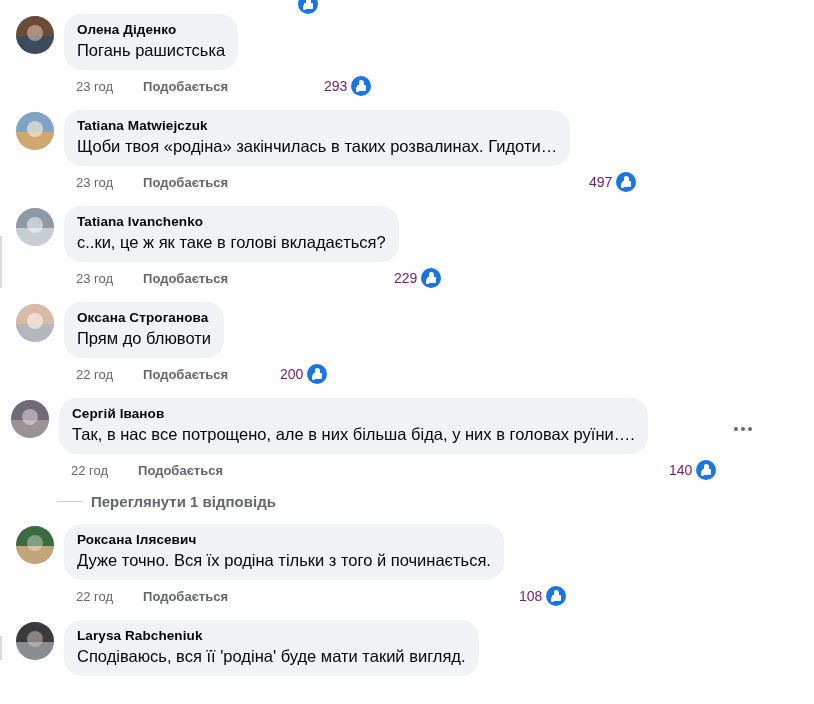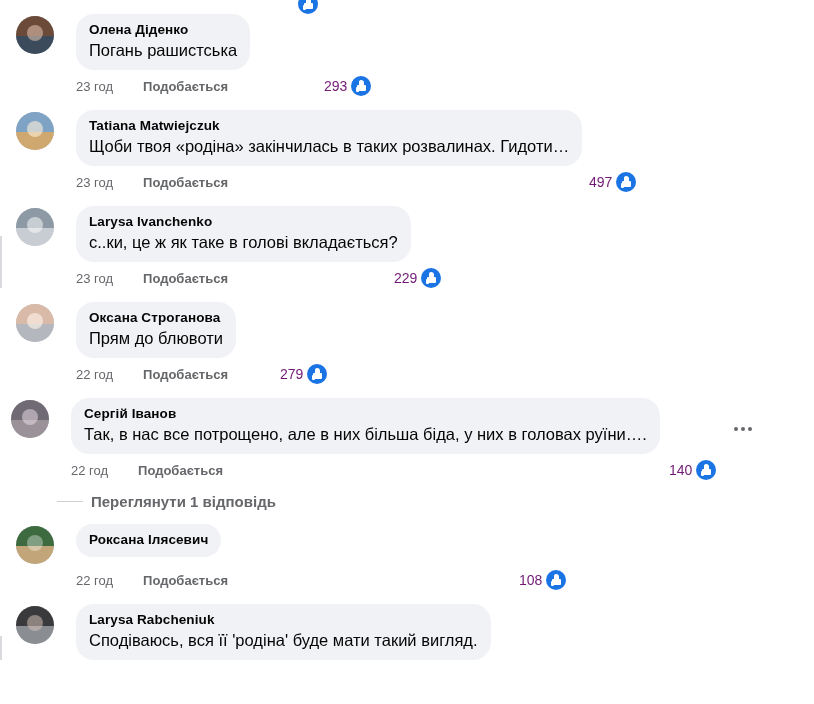--- a/index.html
+++ b/index.html
@@ -68,21 +68,21 @@
     left: 50%;
     top: 46%;
     transform: translate(-50%, -50%);
     width: 16px;
     height: 16px;
     border-radius: 50%;
     background: rgba(255,255,255,0.45);
   }
 
   .bubble-wrap {
-    margin-left: 22px;
+    margin-left: 10px;
     display: inline-block;
   }
 
   .bubble {
     background: #f0f2f5;
     border-radius: 18px;
     padding: 7px 13px 9px 13px;
     display: inline-block;
     max-width: 640px;
   }
@@ -283,21 +283,21 @@
 
     <div class="comment" style="margin-top:12px;">
       <div class="comment-row">
         <div class="avatar">
           <div class="a-top" style="background:#8d9aa6;"></div>
           <div class="a-bot" style="background:#c8cdd3;"></div>
           <div class="a-face" style="background:rgba(255,255,255,0.5);"></div>
         </div>
         <div class="bubble-wrap">
           <div class="bubble">
-            <div class="author">Larysa Ivanchenko</div>
+            <div class="author">Tatiana Ivanchenko</div>
             <div class="text">с..ки, це ж як таке в голові вкладається?</div>
           </div>
         </div>
       </div>
       <div class="meta">
         <span class="time">23 год</span>
         <span class="like-label">Подобається</span>
         <span class="reactions" style="left:318px;">
           <span class="count">229</span>
           <span class="thumb">
@@ -318,21 +318,21 @@
           <div class="bubble">
             <div class="author">Оксана Строганова</div>
             <div class="text">Прям до блювоти</div>
           </div>
         </div>
       </div>
       <div class="meta">
         <span class="time">22 год</span>
         <span class="like-label">Подобається</span>
         <span class="reactions" style="left:204px;">
-          <span class="count">279</span>
+          <span class="count">200</span>
           <span class="thumb">
               <span class="stalk"></span>
             </span>
         </span>
       </div>
     </div>
 
     <div class="comment" style="margin-top:12px;padding-left:11px;">
       <div class="comment-row">
         <div class="avatar">
@@ -371,20 +371,21 @@
     <div class="comment" style="margin-top:12px;">
       <div class="comment-row">
         <div class="avatar">
           <div class="a-top" style="background:#3d6b3f;"></div>
           <div class="a-bot" style="background:#c2a679;"></div>
           <div class="a-face" style="background:rgba(255,255,255,0.35);"></div>
         </div>
         <div class="bubble-wrap">
           <div class="bubble">
             <div class="author">Роксана Ілясевич</div>
+            <div class="text">Дуже точно. Вся їх родіна тільки з того й починається.</div>
           </div>
         </div>
       </div>
       <div class="meta">
         <span class="time">22 год</span>
         <span class="like-label">Подобається</span>
         <span class="reactions" style="left:443px;text-align:center;">
           <span class="count">108</span>
           <span class="thumb">
               <span class="stalk"></span>

